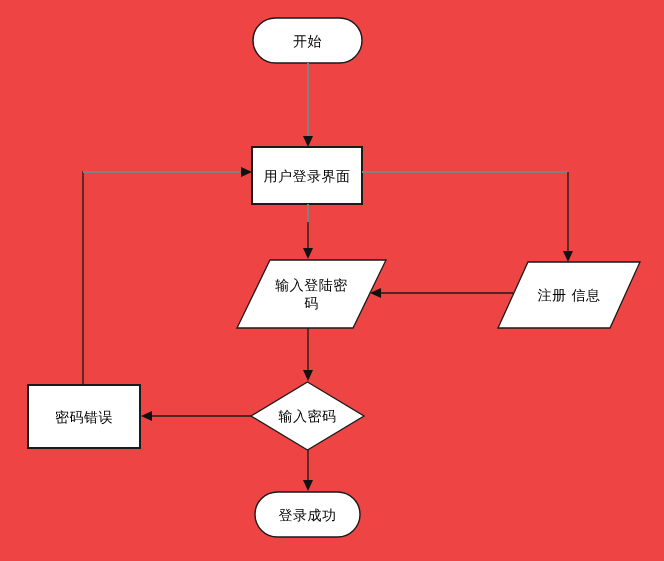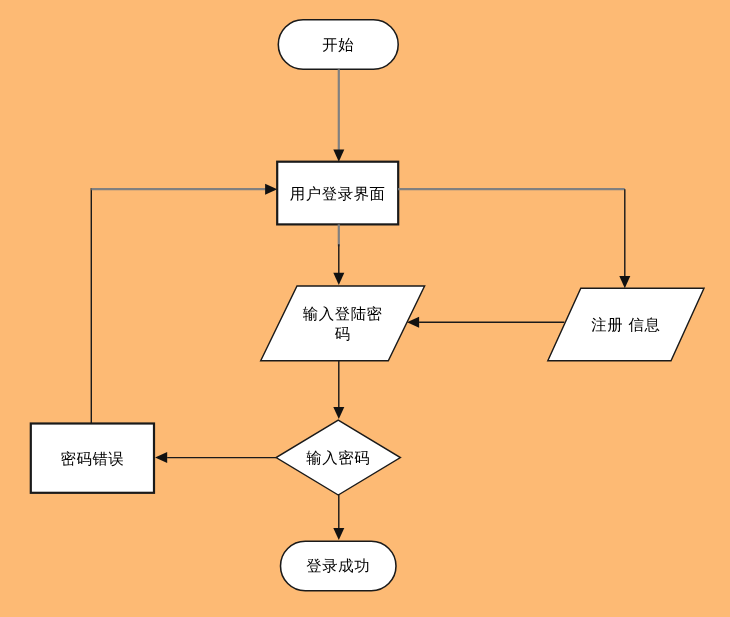--- a/index.html
+++ b/index.html
@@ -10,21 +10,21 @@
   body {
     width: 664px;
     height: 561px;
     overflow: hidden;
     font-family: "DejaVu Serif", "Liberation Serif", serif;
   }
   .canvas {
     position: relative;
     width: 664px;
     height: 561px;
-    background: #fdba74;
+    background: #ef4444;
   }
   svg text {
     font-family: "DejaVu Serif", "Liberation Serif", serif;
     letter-spacing: 0.5px;
   }
 </style>
 </head>
 <body>
 
 <div class="canvas">

